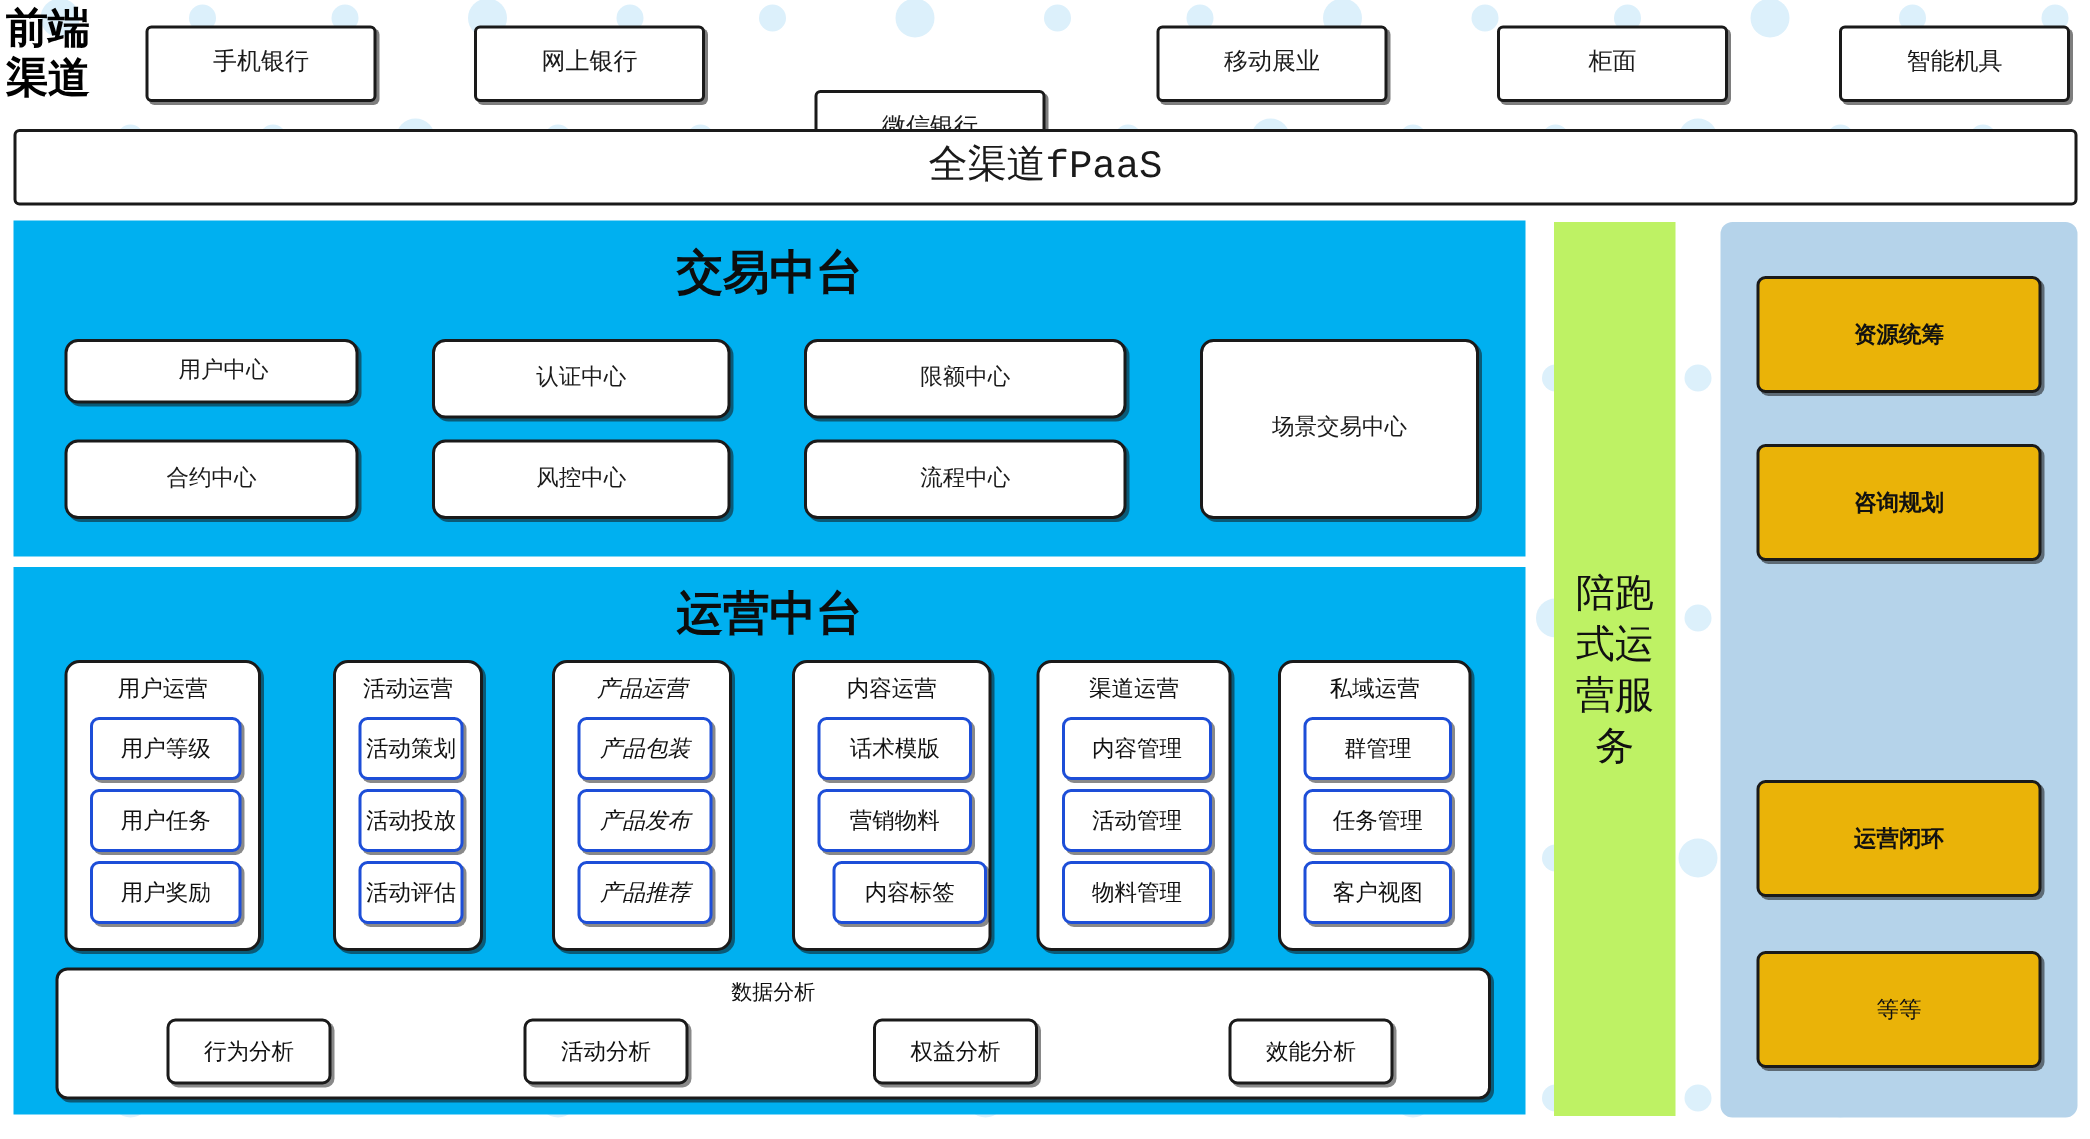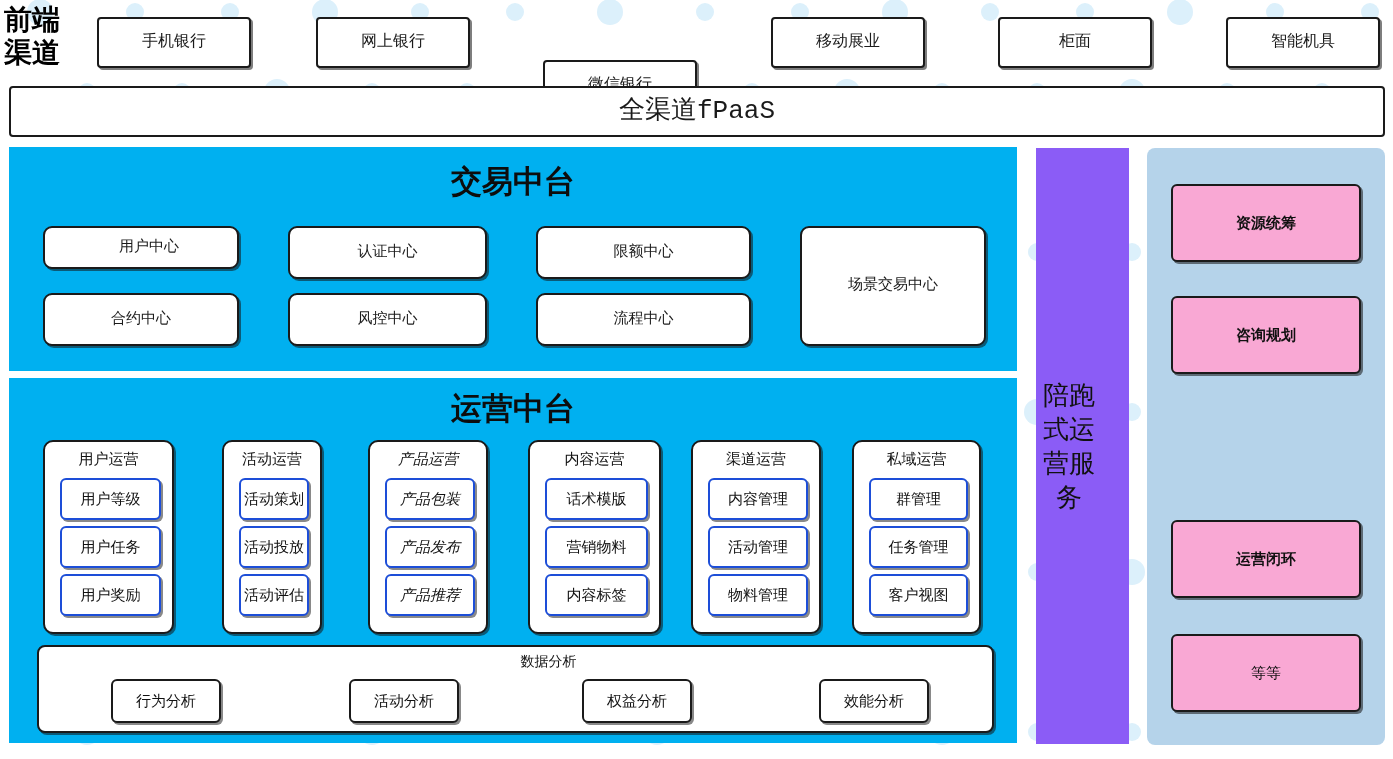--- a/index.html
+++ b/index.html
@@ -88,46 +88,46 @@
     box-shadow:2px 2px 0 rgba(20,20,20,.5);
   }
 
   
   #analytics{
     position:absolute;left:37px;top:645px;width:957px;height:88px;
     background:#fff;border:2px solid #1a1a1a;border-radius:8px;
     box-sizing:border-box;box-shadow:2px 2px 0 rgba(20,20,20,.55);
     z-index:2;
   }
-  #analytics .group-title{top:6px;font-size:14px;padding-left:33px;}
+  #analytics .group-title{top:6px;font-size:14px;}
   .ana-item{
     position:absolute;top:32px;height:44px;
     background:#fff;border:2px solid #1a1a1a;border-radius:6px;
     box-sizing:border-box;display:flex;align-items:center;justify-content:center;
     font-size:15px;color:#111;
     box-shadow:2px 2px 0 rgba(20,20,20,.5);
   }
 
   
   #service-col{
-    position:absolute;left:1036px;top:148px;width:93px;height:596px;
-    background:#8b5cf6;z-index:1;
-    display:flex;align-items:center;justify-content:flex-start;
+    position:absolute;left:1036px;top:148px;width:81px;height:596px;
+    background:#bef264;z-index:1;
+    display:flex;align-items:center;justify-content:center;
   }
   #service-col .txt{
     font-size:26px;line-height:34px;color:#111;text-align:center;
     width:66px;
   }
   #cards-col{
     position:absolute;left:1147px;top:148px;width:238px;height:597px;
     background:#b5d3ea;border-radius:8px;z-index:1;
   }
   .svc-card{
     position:absolute;left:24px;width:190px;height:78px;
-    background:#f9a8d4;border:2px solid #1a1a1a;border-radius:6px;
+    background:#eab308;border:2px solid #1a1a1a;border-radius:6px;
     box-sizing:border-box;display:flex;align-items:center;justify-content:center;
     font-size:15px;color:#111;
     box-shadow:2px 2px 0 rgba(20,20,20,.55);
     z-index:2;
   }
   .svc-card.bold{font-weight:bold;}
 </style>
 </head>
 <body>
 
@@ -392,21 +392,21 @@
       </div>
     </div>
     <div class="group-card" style="left: 528px; top: 440px; width: 133px; height: 194px;">
       <div class="group-title">内容运营</div>
       <div class="group-item" style="left: 15px; width: 103px; top: 36px; height: 42px;">
         <span>话术模版</span>
       </div>
       <div class="group-item" style="left: 15px; width: 103px; top: 84px; height: 42px;">
         <span>营销物料</span>
       </div>
-      <div class="group-item" style="left: 15px; width: 103px; top: 132px; height: 42px;">
+      <div class="group-item" style="left: 25px; width: 103px; top: 132px; height: 42px;">
         <span>内容标签</span>
       </div>
     </div>
     <div class="group-card" style="left: 691px; top: 440px; width: 130px; height: 194px;">
       <div class="group-title">渠道运营</div>
       <div class="group-item" style="left: 15px; width: 100px; top: 36px; height: 42px;">
         <span>内容管理</span>
       </div>
       <div class="group-item" style="left: 15px; width: 100px; top: 84px; height: 42px;">
         <span>活动管理</span>

